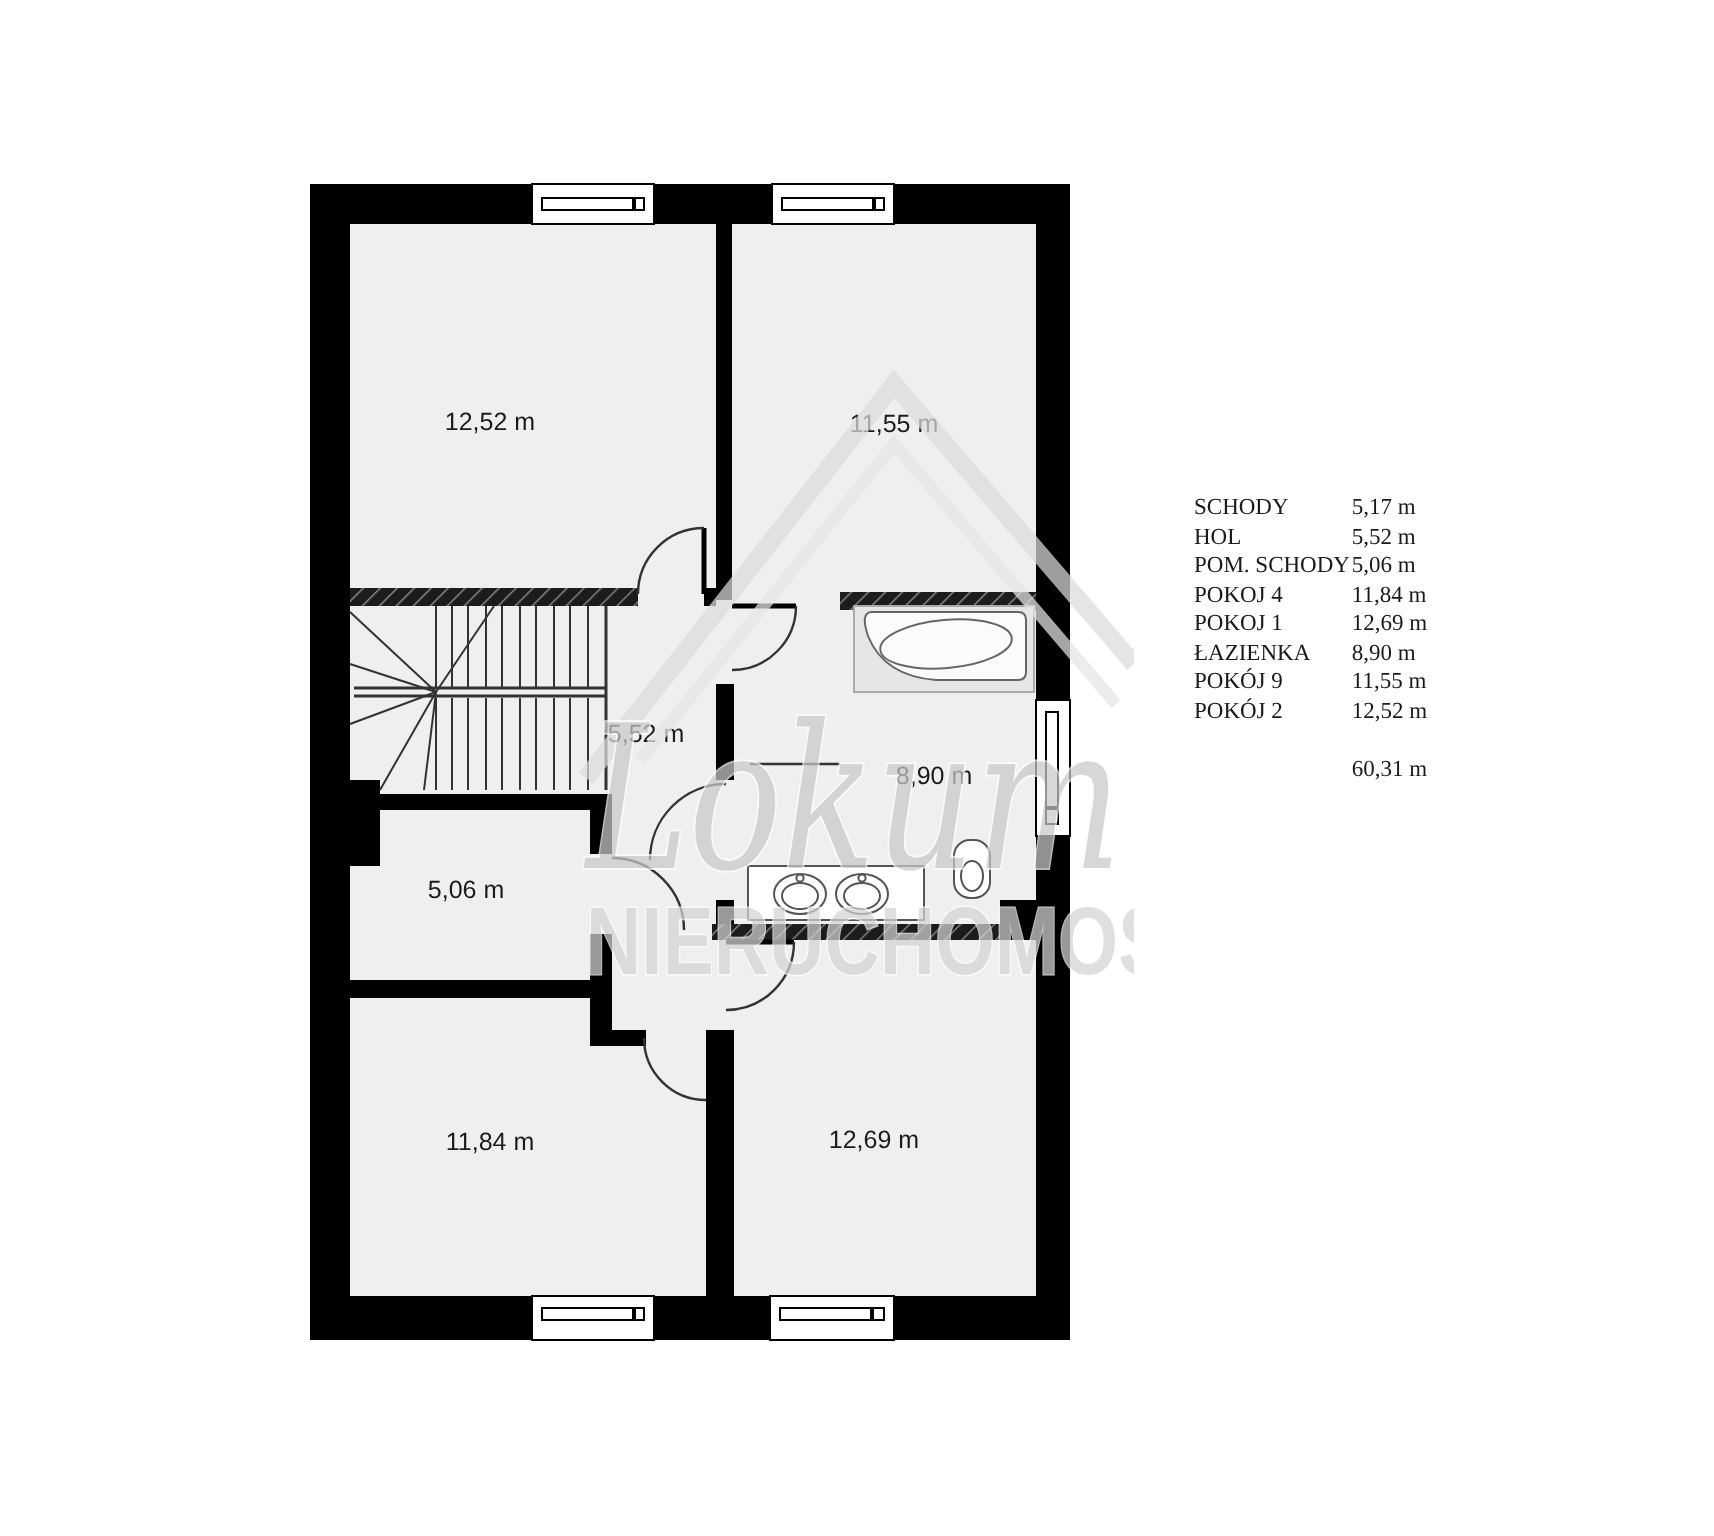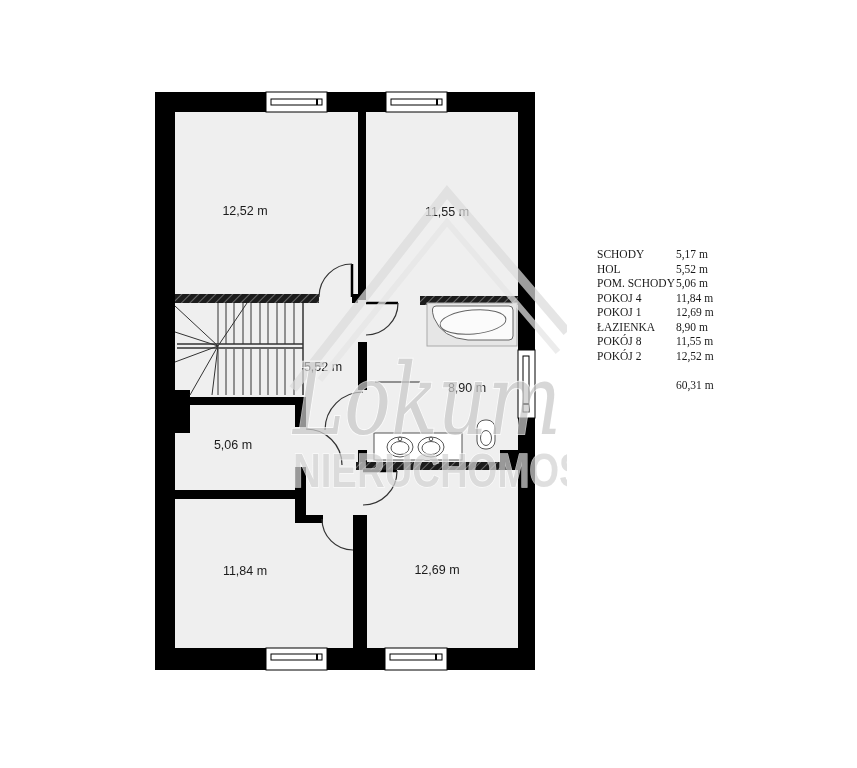--- a/index.html
+++ b/index.html
@@ -221,21 +221,21 @@
     </div>
     <div class="lrow">
       <span class="lname">POKOJ 1</span>
       <span class="lval">12,69 m</span>
     </div>
     <div class="lrow">
       <span class="lname">ŁAZIENKA</span>
       <span class="lval">8,90 m</span>
     </div>
     <div class="lrow">
-      <span class="lname">POKÓJ 8</span>
+      <span class="lname">POKÓJ 9</span>
       <span class="lval">11,55 m</span>
     </div>
     <div class="lrow">
       <span class="lname">POKÓJ 2</span>
       <span class="lval">12,52 m</span>
     </div>
     <div class="lspacer"></div>
     <div class="lrow">
       <span class="lname"></span>
       <span class="lval">60,31 m</span>

